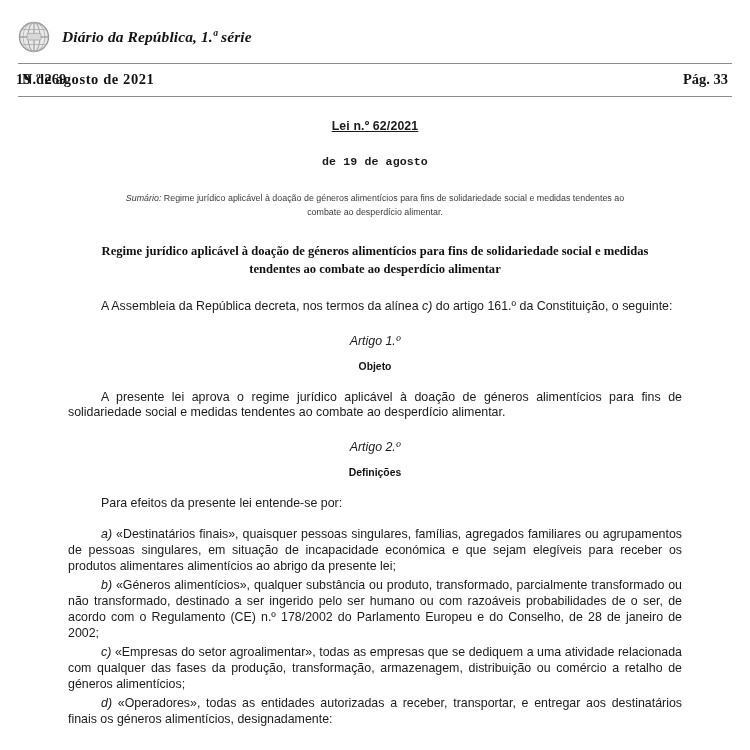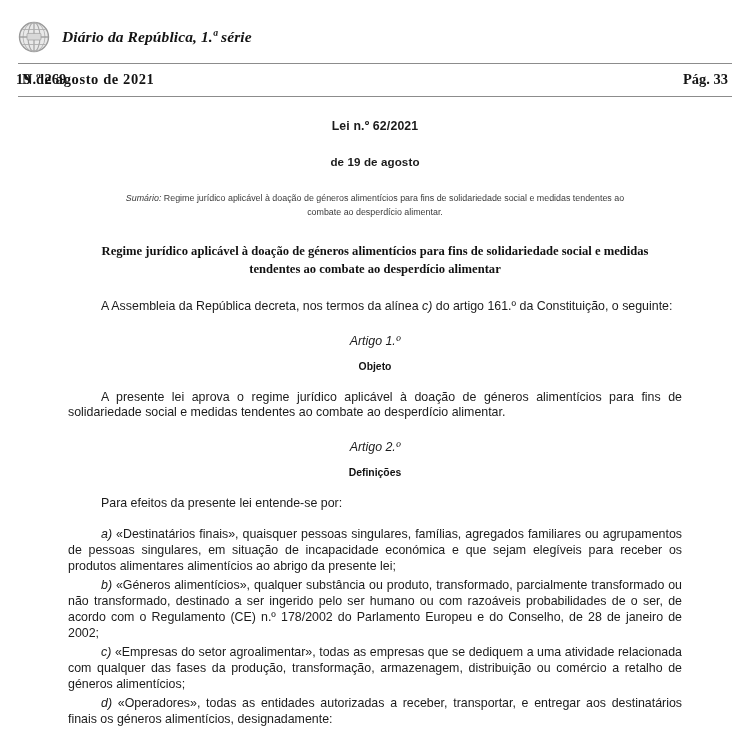--- a/index.html
+++ b/index.html
@@ -96,24 +96,25 @@
     color: #111;
     margin: 0 0 25px 0;
   }
   .law-number {
     text-align: center;
     font-family: "Liberation Sans", sans-serif;
     font-weight: bold;
     font-size: 12.3px;
     margin: 0 0 22px 0;
     letter-spacing: 0.15px;
+    text-decoration: underline;
   }
   .law-date {
     text-align: center;
-    font-family: Liberation Sans, sans-serif;
+    font-family: Liberation Mono, monospace;
     font-weight: bold;
     font-size: 11.6px;
     margin: 0 0 24px 0;
     letter-spacing: 0.1px;
   }
 
   .sumario {
     width: 516px;
     margin: 0 auto 23px auto;
     text-align: center;

